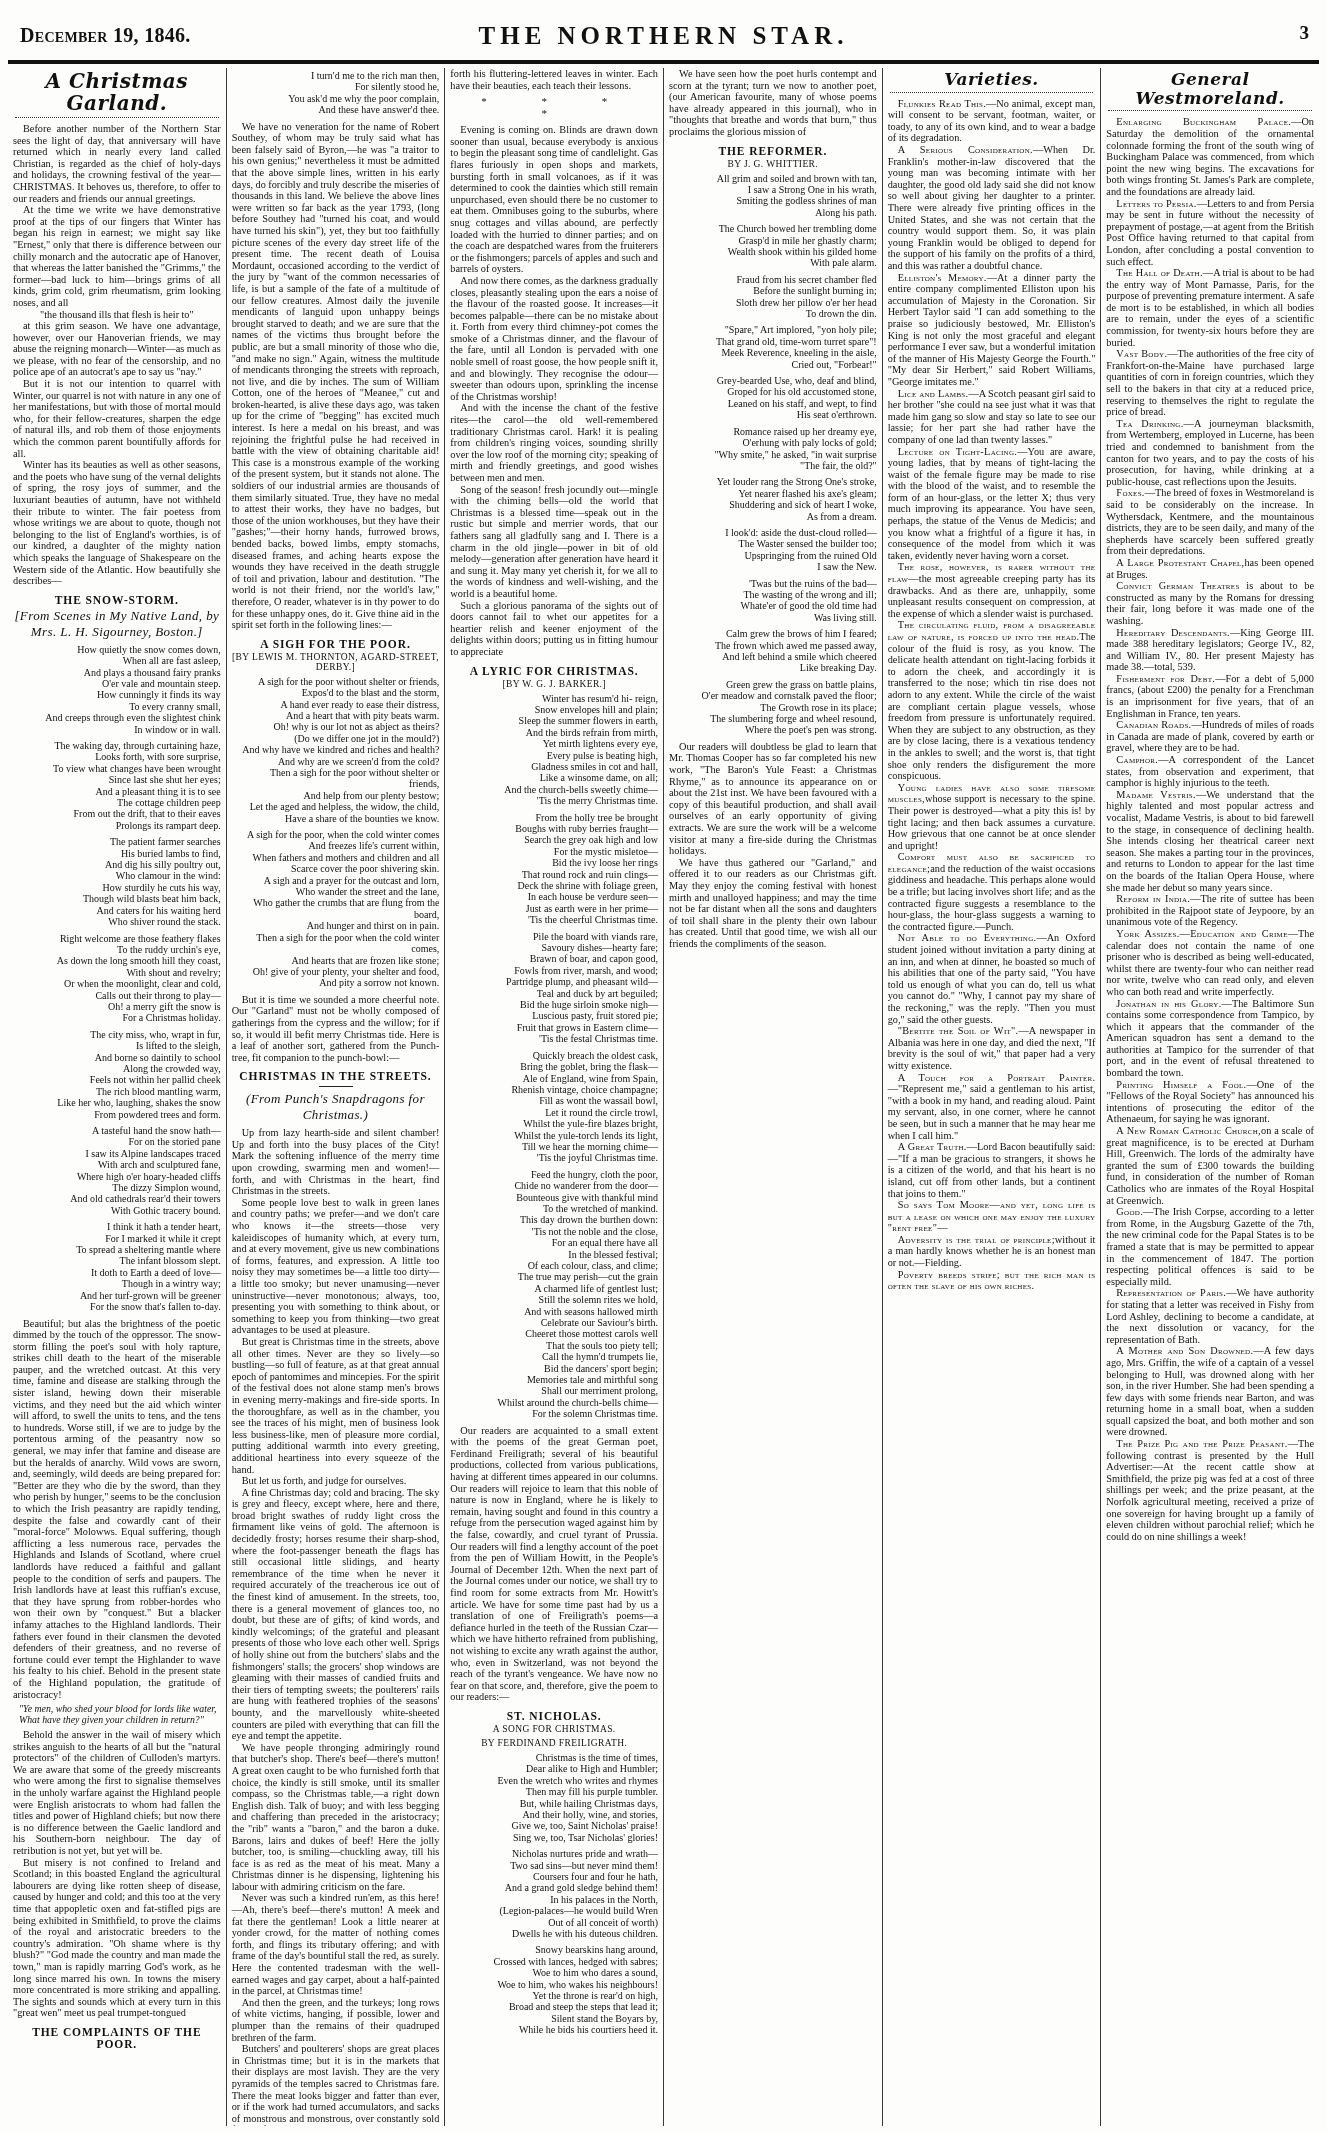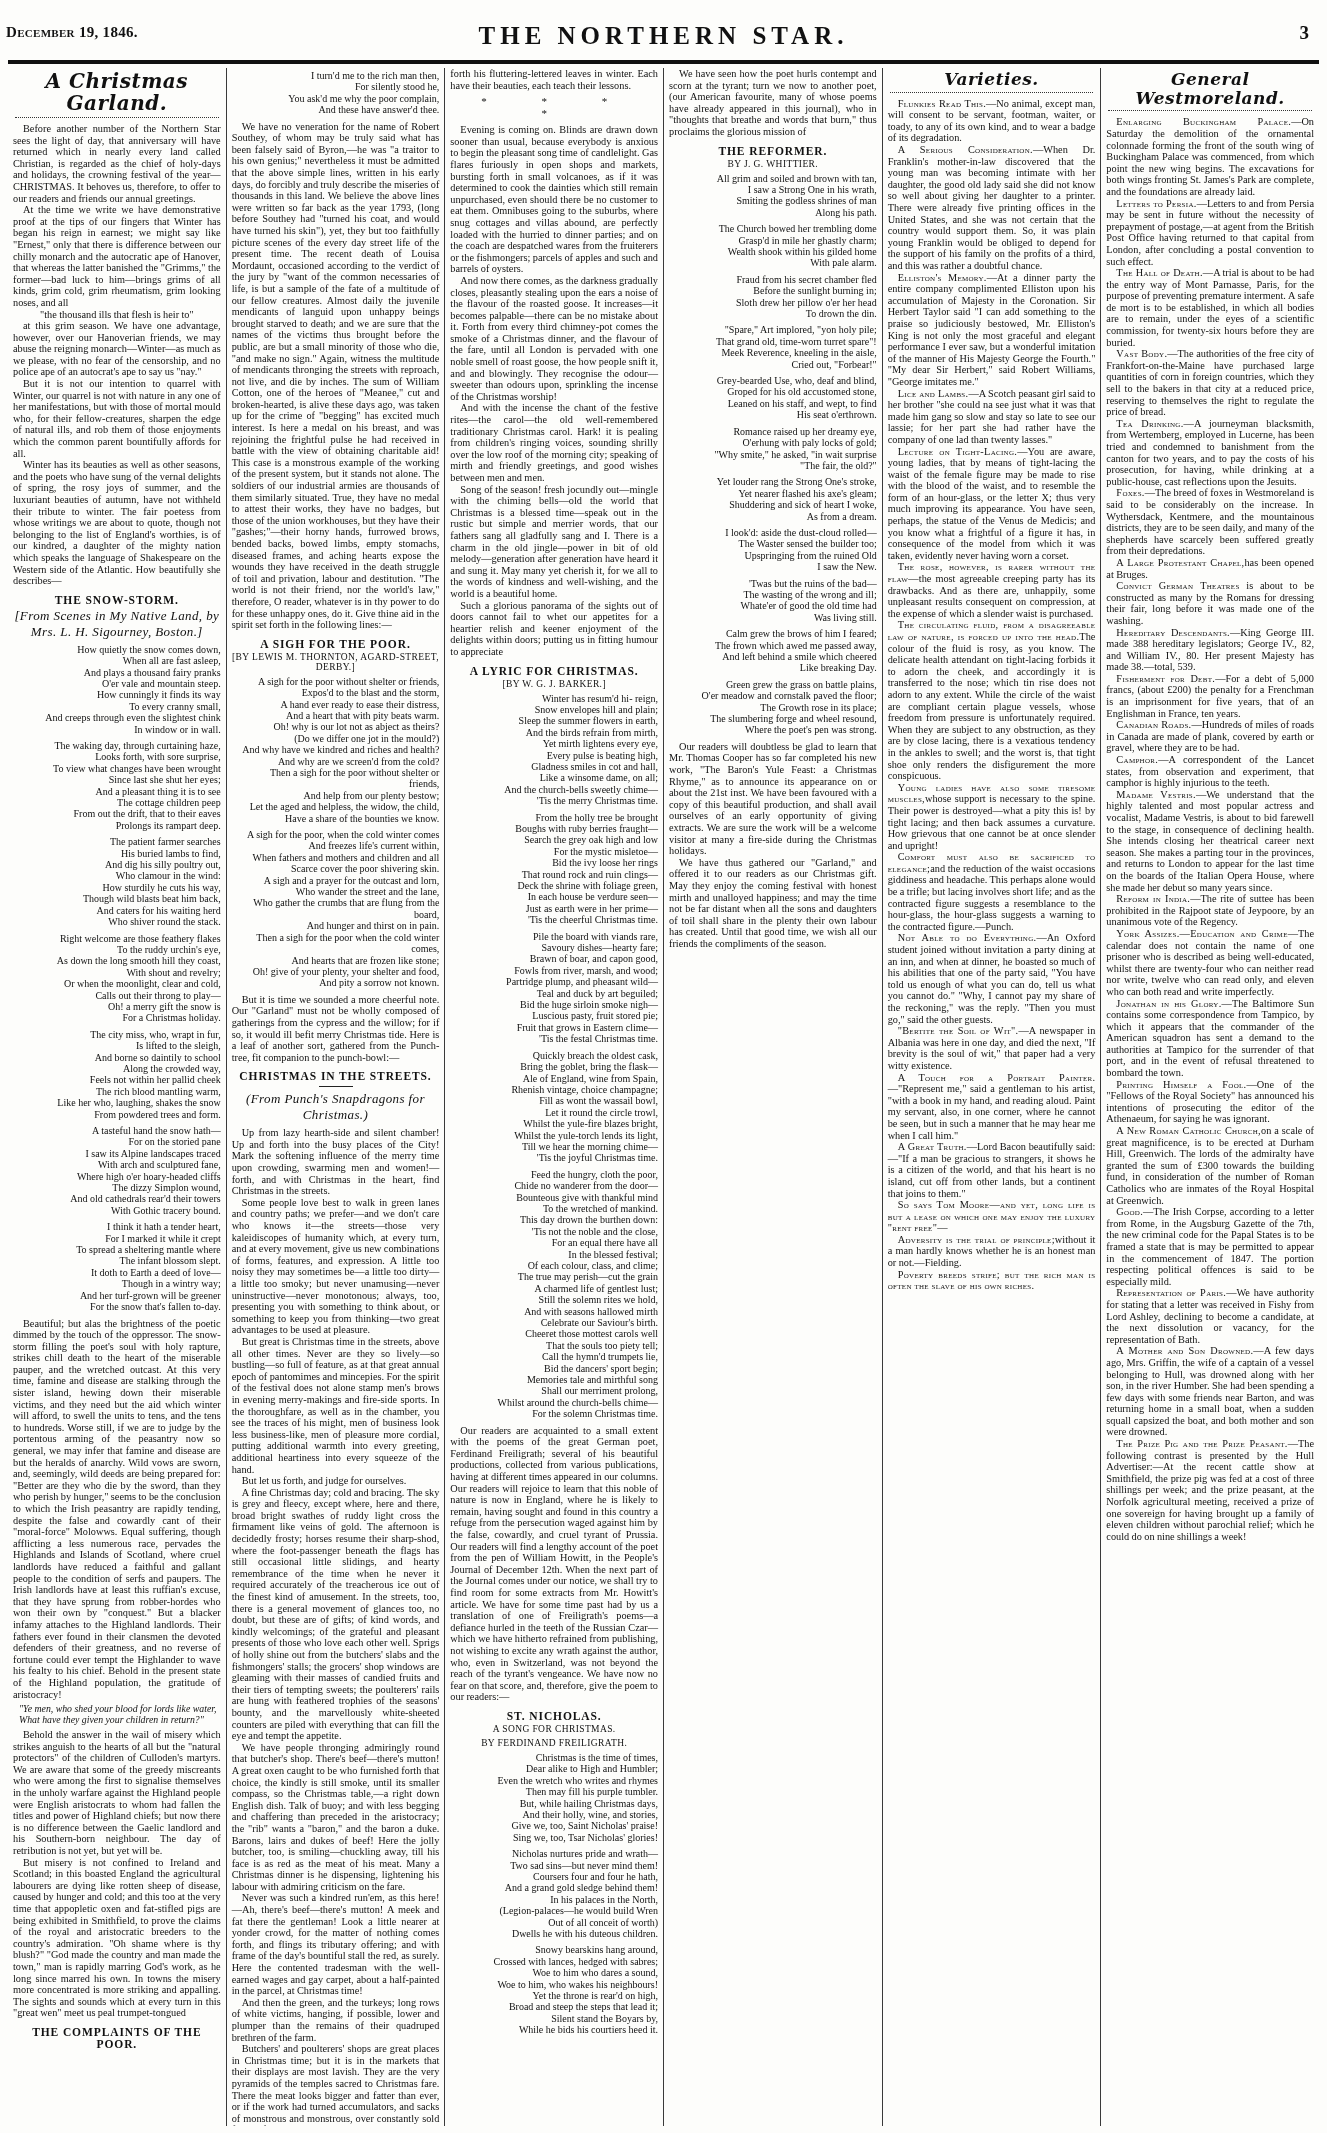--- a/index.html
+++ b/index.html
@@ -19,24 +19,24 @@
   }
 
   
   .masthead{
     position:relative;
     height:58px;
     padding:18px 14px 0 14px;
     box-sizing:border-box;
   }
   .masthead .date{
-    position:absolute;left:6px;top:24px;
+    position:absolute;left:20px;top:24px;
     font-family:"Liberation Serif", serif;
     font-variant:small-caps;
-    font-size:15px;letter-spacing:.3px;font-weight:600;
+    font-size:20px;letter-spacing:.3px;font-weight:600;
   }
   .masthead .title{
     text-align:center;
     font-family:"Liberation Serif", serif;
     font-size:25px;letter-spacing:5px;font-weight:700;
     padding-top:4px;
   }
   .masthead .pageno{
     position:absolute;right:18px;top:22px;
     font-size:19px;font-weight:700;

